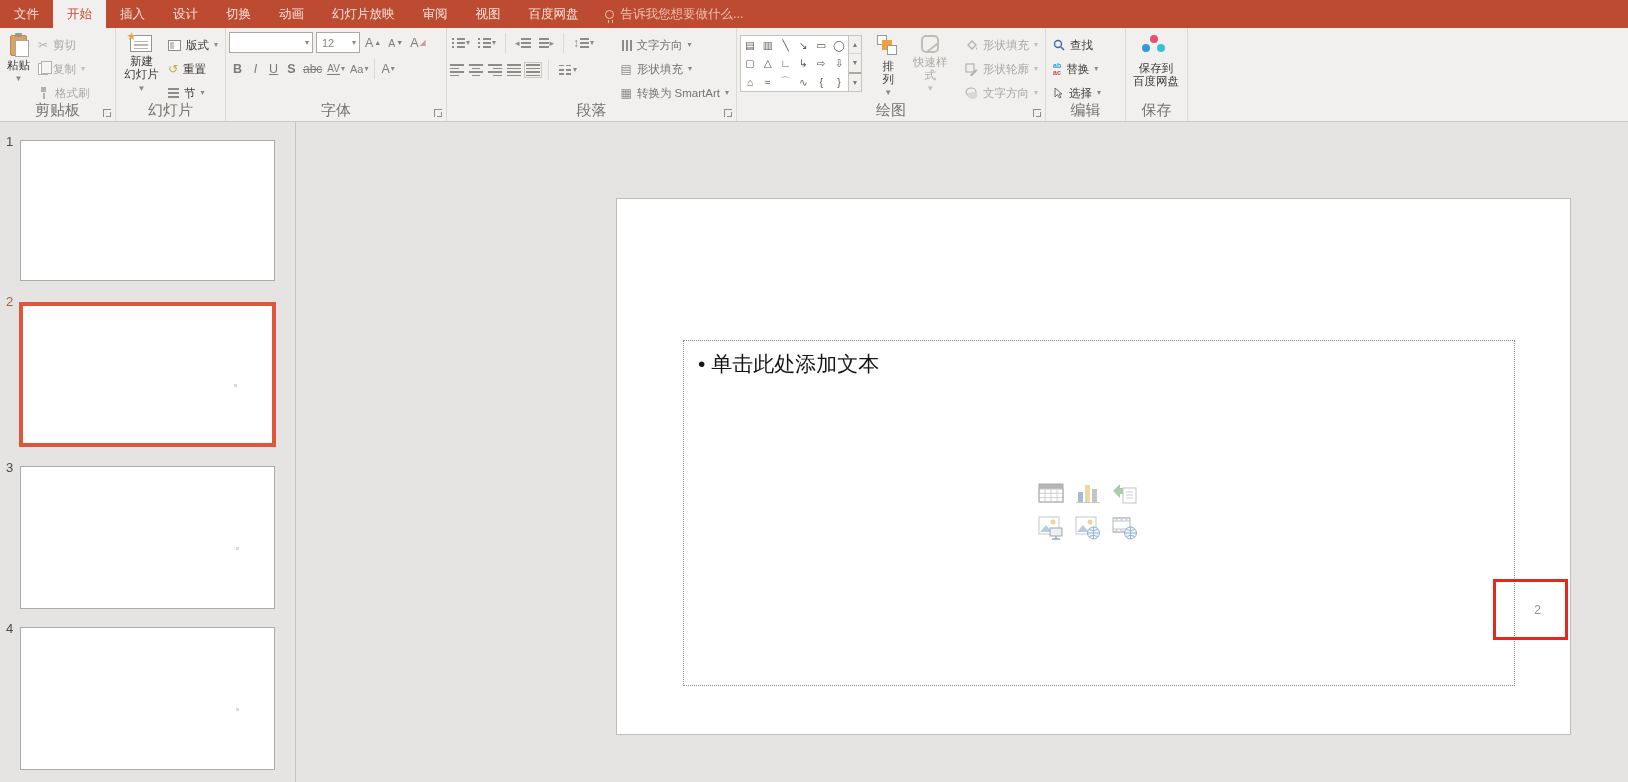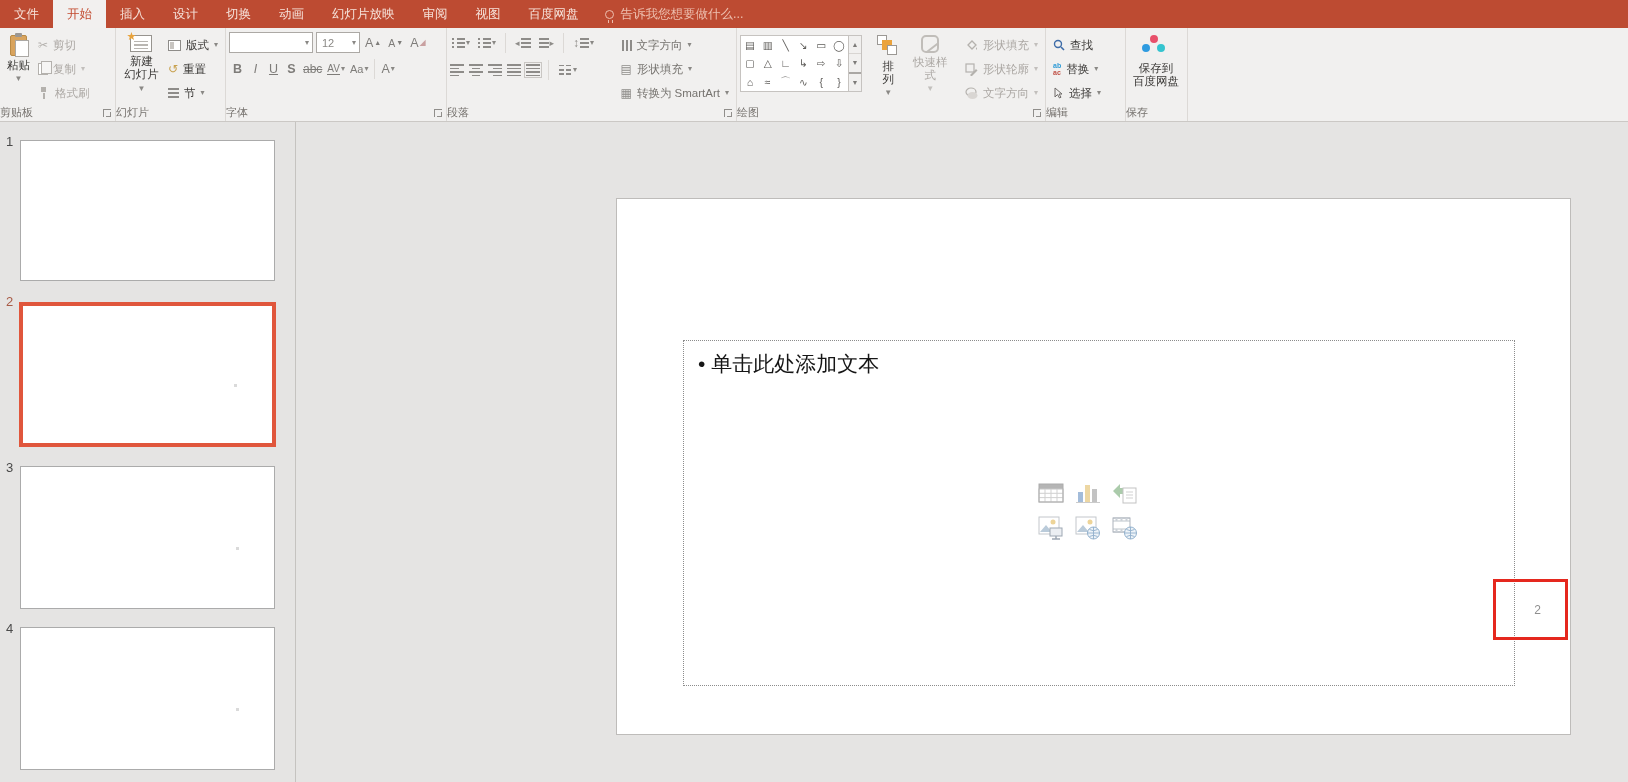--- a/index.html
+++ b/index.html
@@ -16,22 +16,22 @@
   .tellme { display:flex; align-items:center; gap:7px; padding:0 12px; color:#EDBFAF; font-size:12.5px; }
   .bulb { width:9px; height:9px; border:1.5px solid #EDBFAF; border-radius:50%; position:relative; }
   .bulb::after { content:""; position:absolute; left:2px; top:9px; width:3px; height:3px;
     border-left:1.5px solid #EDBFAF; border-right:1.5px solid #EDBFAF; }
 
   
   .ribbon { position:absolute; top:28px; left:0; width:1628px; height:94px;
     background:#F1F0EF; border-bottom:1px solid #CBC8C5; display:flex; }
   .group { position:relative; height:100%; border-right:1px solid #DCD9D6;
     padding:4px 3px 16px 3px; display:flex; align-items:flex-start; }
-  .gfoot { position:absolute; bottom:1px; left:0; width:100%; 
-    font-size:11px; color:#76726E; }
+  .gfoot { position:absolute; bottom:1px; left:0; width:100%; text-align:center;
+    font-size:15px; color:#76726E; }
   .lau { position:absolute; right:4px; bottom:4px; width:8px; height:8px;
     border-left:1px solid #908E8B; border-top:1px solid #908E8B; }
   .lau::after { content:""; position:absolute; right:0; bottom:0; width:4px; height:4px;
     border-right:1.5px solid #908E8B; border-bottom:1.5px solid #908E8B; }
 
   .bigbtn { height:72px; display:flex; flex-direction:column; align-items:center;
     justify-content:flex-start; gap:3px; padding:3px 4px; font-size:11.5px; color:#3C3A38;
     text-align:center; line-height:1.15; }
   .col { display:flex; flex-direction:column; justify-content:flex-start; gap:2px; padding-top:2px; }
   .sbtn { height:22px; display:flex; align-items:center; gap:5px; padding:0 4px;

